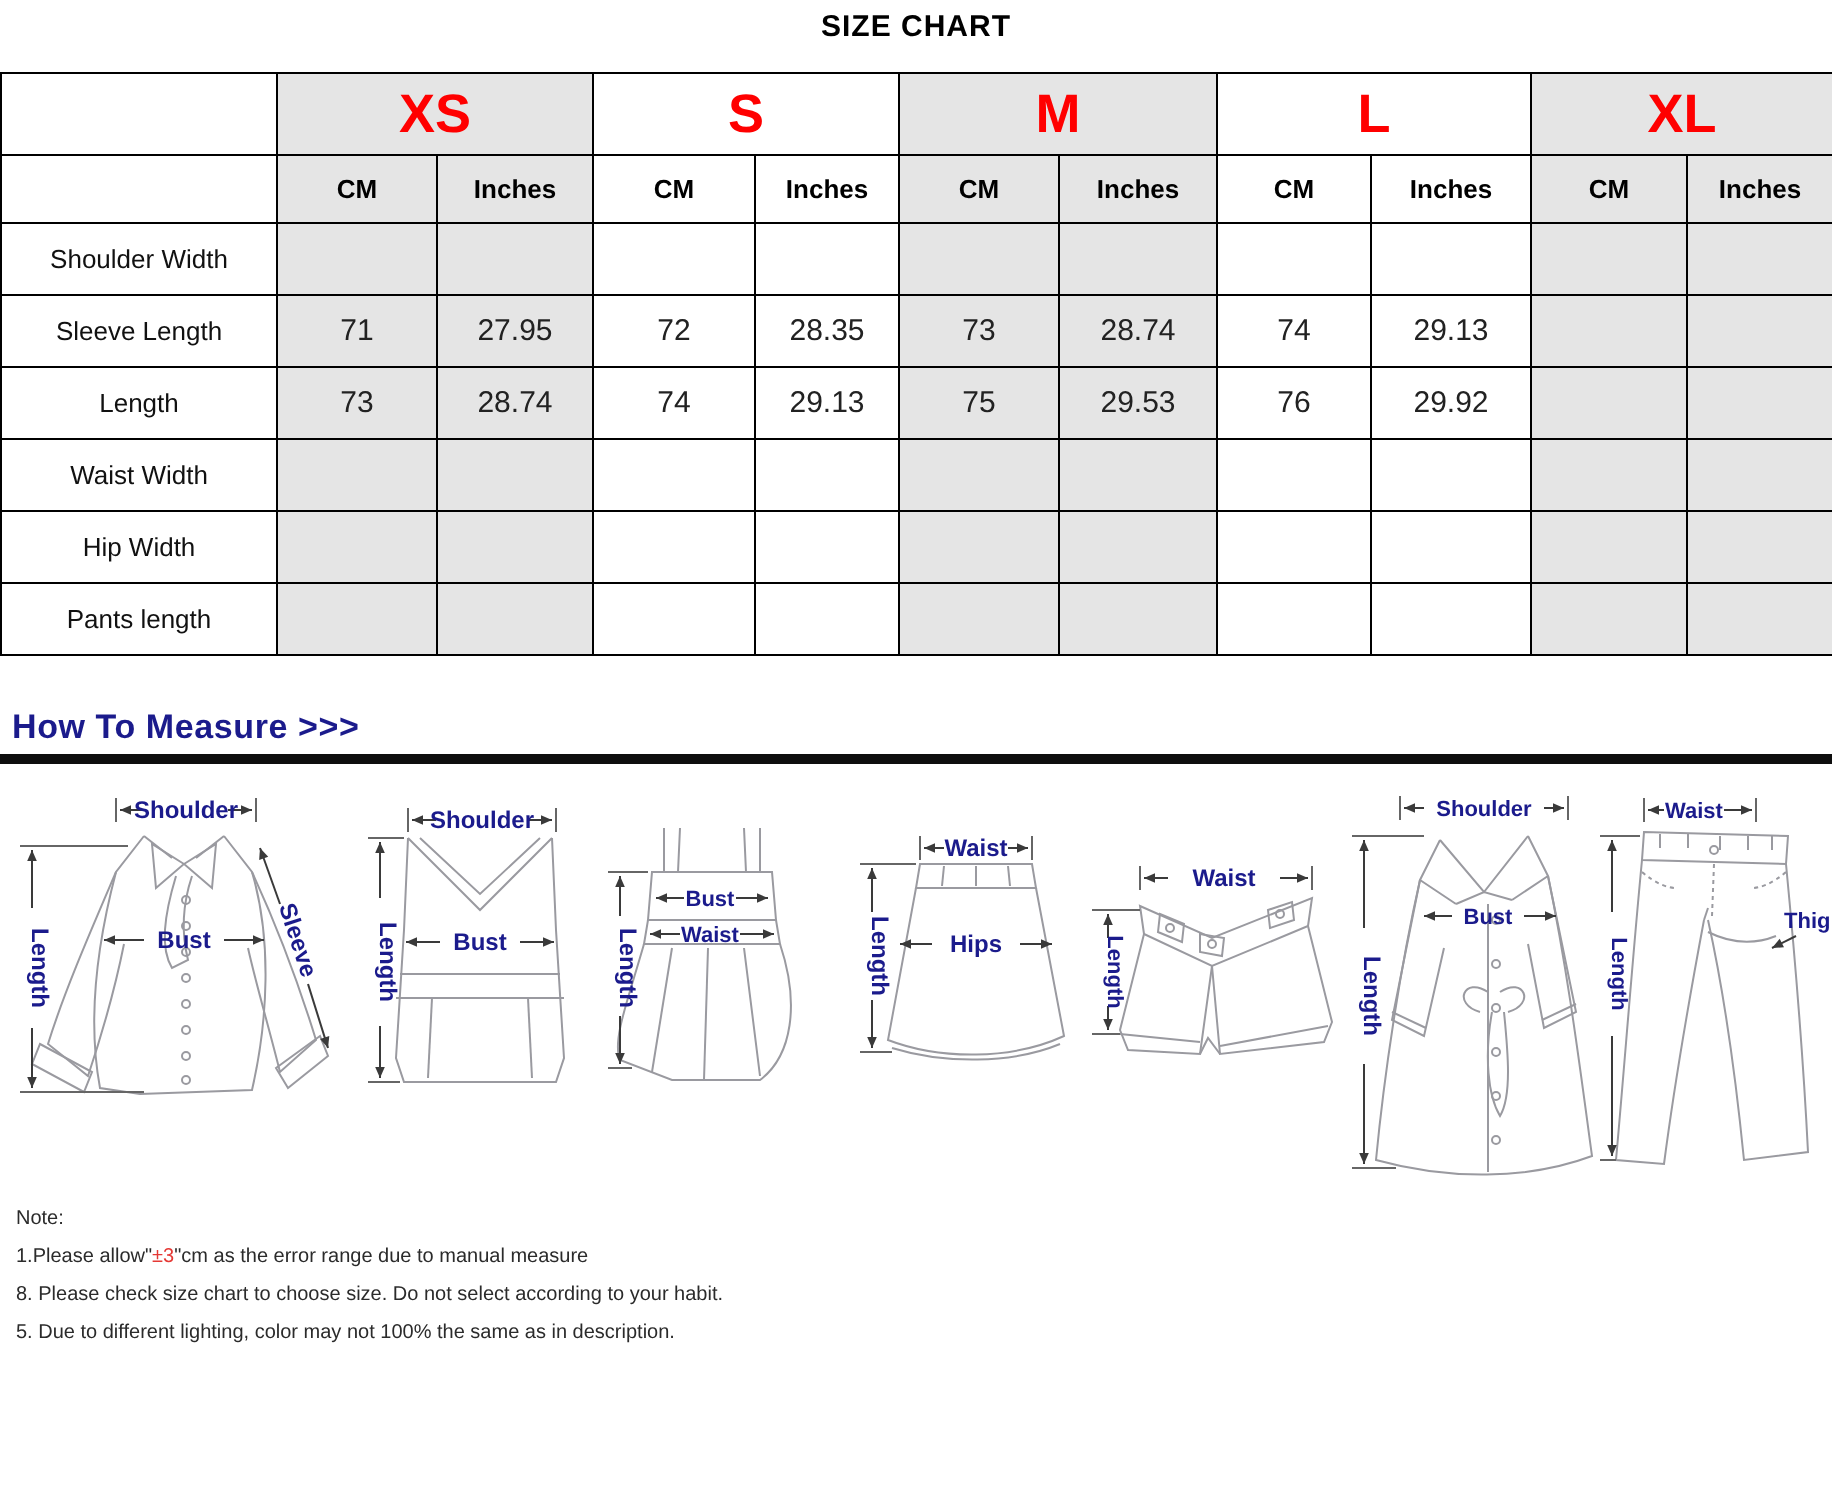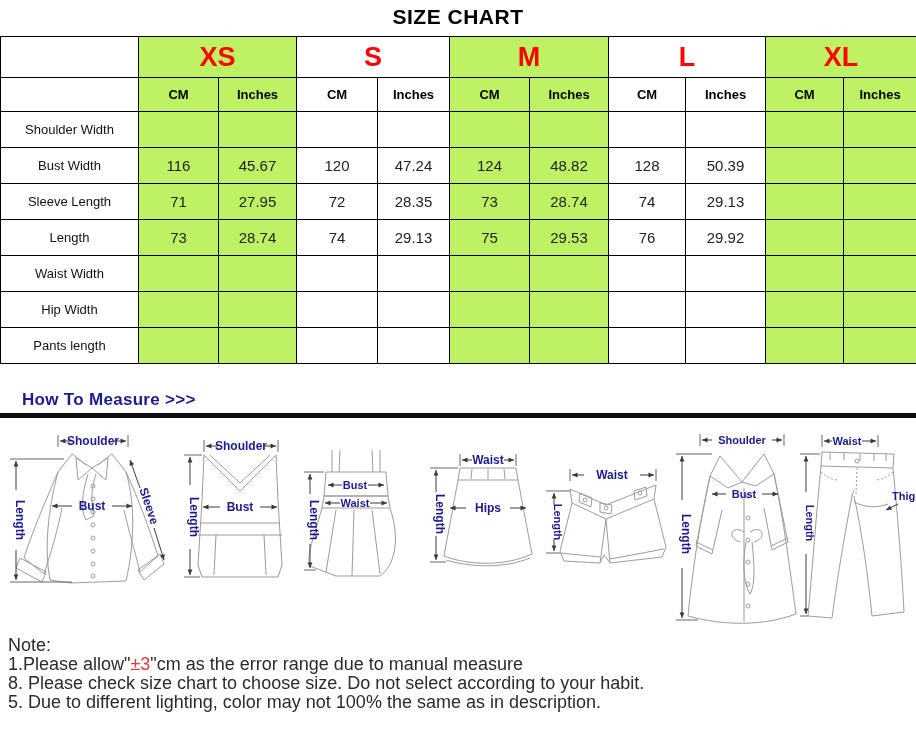--- a/index.html
+++ b/index.html
@@ -3,51 +3,51 @@
 <meta charset="utf-8">
 <style>
   html,body { margin:0; padding:0; background:#fff; }
   #page {
     position:relative; width:916px; height:749px; overflow:hidden;
     background:#fff; font-family:"Liberation Sans", sans-serif; color:#111;
   }
   
   .title {
     height:36px; box-sizing:border-box; padding-top:5px;
-    text-align:center; font-size:21px; font-weight:bold; letter-spacing:.5px; color:#000;
+    text-align:center; font-size:15px; font-weight:bold; letter-spacing:.5px; color:#000;
   }
   
   table.size { border-collapse:collapse; width:916px; table-layout:fixed; }
   table.size th, table.size td {
     border:1px solid #000; text-align:center; vertical-align:middle;
     padding:0; overflow:hidden; background:#fff; font-weight:normal;
   }
-  table.size .sh { background:#bef264; }
+  table.size .sh { background:#e5e5e5; }
   tr.r-size th { height:40px; font-size:27px; font-weight:bold; color:#ff0000; }
   tr.r-unit th { height:33px; font-size:13px; font-weight:bold; color:#000; }
   table.size tbody td { height:35px; font-size:15px; color:#222; }
   table.size tbody td.rl { font-size:13px; color:#111;margin-left:42px; }
   
-  .mh-row { margin-top:26px; padding-left:22px; height:18px; }
+  .mh-row { margin-top:26px; padding-left:6px; height:18px; }
   .mh { font-size:17px; font-weight:bold; color:#1b1b8c; letter-spacing:.3px; }
   .rule { margin-top:5px; height:5px; background:#0e0e0e; width:916px; }
   
   .diagrams { position:relative; height:214px; width:844px; }
   .diagrams svg { position:absolute; overflow:visible; }
   .g path, .g line, .g circle, .g polyline { stroke:#9a9aa0; stroke-width:1; fill:none; }
   line.arr { stroke:#3a3a3a; stroke-width:1; }
   line.tick { stroke:#666; stroke-width:1; }
   text.lbl {
     font-family:"Liberation Sans", sans-serif; font-weight:bold;
     font-size:12px; fill:#1b1b8c; text-anchor:middle;
   }
   text.lbl.s11 { font-size:11px; }
   text.lbl.start { text-anchor:start; }
   
-  .notes { padding:4px 12px 0 8px; font-size:18px; color:#2b2b2b; line-height:19px; }
+  .notes { padding:4px 12px 0 8px; font-size:10px; color:#2b2b2b; line-height:19px; }
   .notes .red { color:#e53935; }
 </style>
 </head>
 <body>
 
 <div id="page">
 
   <div class="title">SIZE CHART</div>
 
   <table class="size">
@@ -91,33 +91,20 @@
       <tr>
         <td class="rl">Shoulder Width</td>
         <td class="sh"></td>
         <td class="sh"></td>
         <td></td>
         <td></td>
         <td class="sh"></td>
         <td class="sh"></td>
         <td></td>
         <td></td>
-        <td class="sh"></td>
-        <td class="sh"></td>
-      </tr>
-      <tr>
-        <td class="rl">Bust Width</td>
-        <td class="sh">116</td>
-        <td class="sh">45.67</td>
-        <td>120</td>
-        <td>47.24</td>
-        <td class="sh">124</td>
-        <td class="sh">48.82</td>
-        <td>128</td>
-        <td>50.39</td>
         <td class="sh"></td>
         <td class="sh"></td>
       </tr>
       <tr>
         <td class="rl">Sleeve Length</td>
         <td class="sh">71</td>
         <td class="sh">27.95</td>
         <td>72</td>
         <td>28.35</td>
         <td class="sh">73</td>

